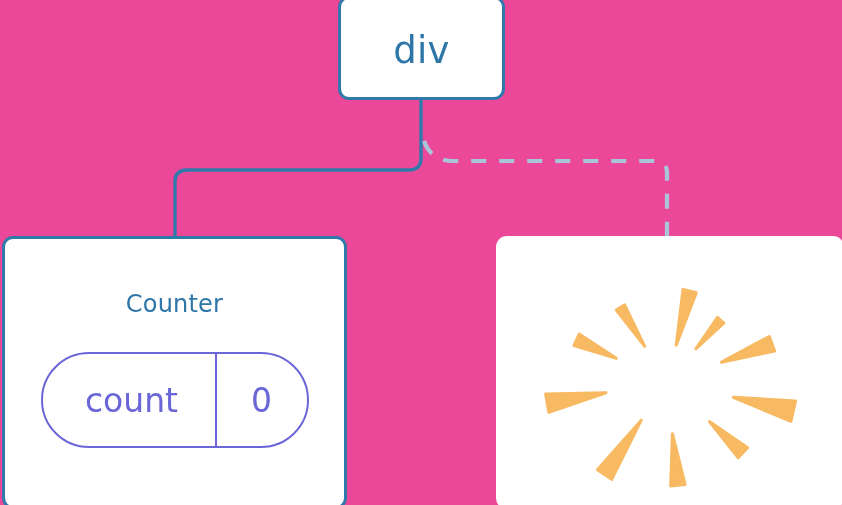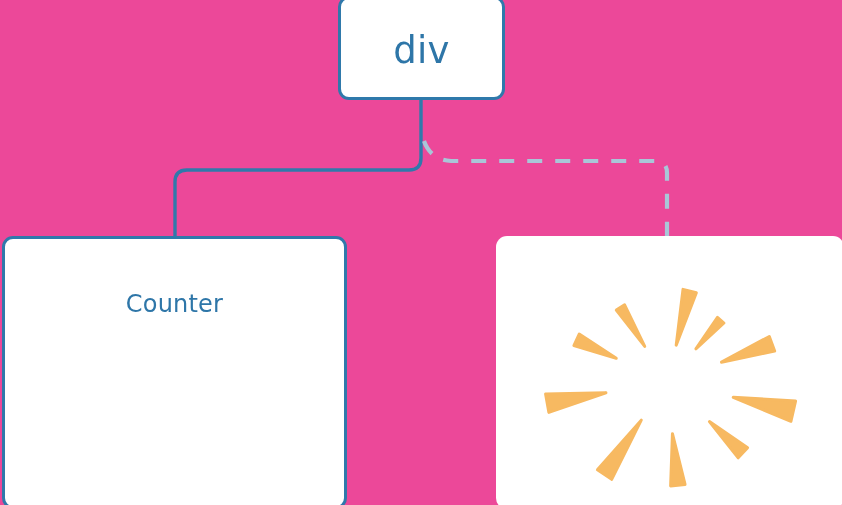--- a/index.html
+++ b/index.html
@@ -135,20 +135,24 @@
     <path d="M 424 141 Q 431 160 451 161 L 655 161 Q 667 161 667 173 L 667 238" fill="none" stroke="#a9c6d8" stroke-width="4.2" stroke-dasharray="15 13" stroke-linecap="butt"></path>
   </svg>
 
   <div class="node bordered" id="node-div">
     <span class="node-label">div</span>
   </div>
 
   <div class="node bordered" id="node-counter">
     <span class="node-label">Counter</span>
 
+    <div class="prop-pill">
+      <span class="prop-key">count</span>
+      <span class="prop-val">0</span>
+    </div>
   </div>
 
   <div class="node plain" id="node-burst">
     <svg id="burst-svg" viewBox="0 0 348 273">
         <polygon points="180.19,109.13 187.00,53.37 200.36,56.70" fill="#f7b961" stroke="#f7b961" stroke-width="3" stroke-linejoin="round"></polygon>
         <polygon points="199.87,112.79 221.48,81.38 227.96,87.01" fill="#f7b961" stroke="#f7b961" stroke-width="3" stroke-linejoin="round"></polygon>
         <polygon points="225.50,126.16 273.32,100.45 278.66,115.13" fill="#f7b961" stroke="#f7b961" stroke-width="3" stroke-linejoin="round"></polygon>
         <polygon points="237.26,161.30 299.61,164.99 294.91,185.31" fill="#f7b961" stroke="#f7b961" stroke-width="3" stroke-linejoin="round"></polygon>
         <polygon points="213.42,185.56 251.59,211.73 242.19,221.81" fill="#f7b961" stroke="#f7b961" stroke-width="3" stroke-linejoin="round"></polygon>
         <polygon points="176.44,197.72 189.06,248.42 174.63,249.94" fill="#f7b961" stroke="#f7b961" stroke-width="3" stroke-linejoin="round"></polygon>

